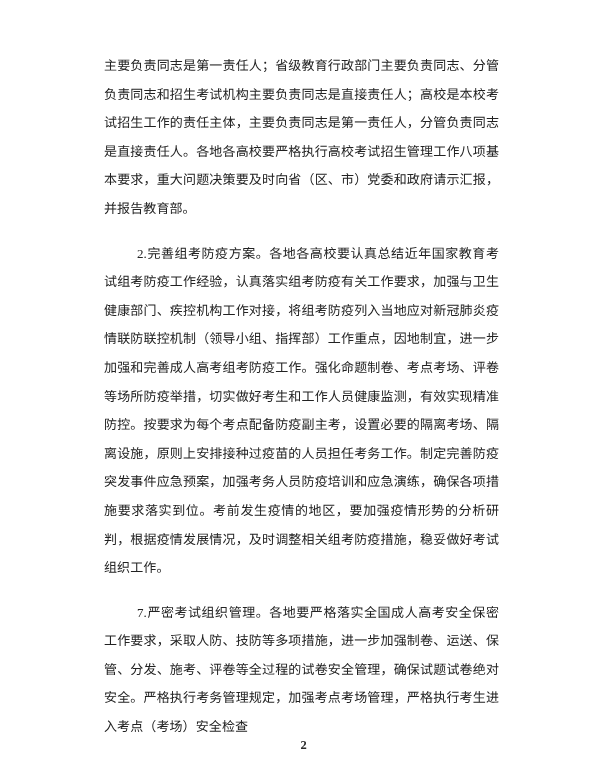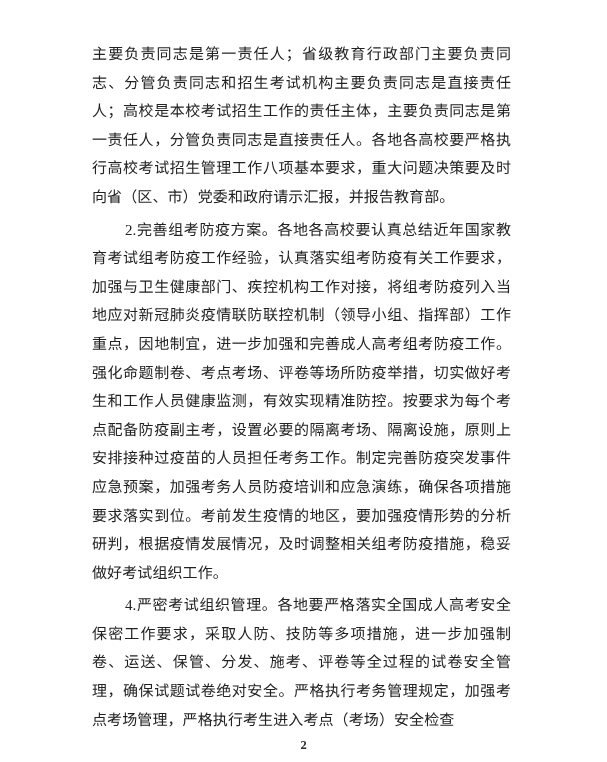--- a/index.html
+++ b/index.html
@@ -16,23 +16,23 @@
     font-family: "Liberation Serif", "DejaVu Serif", serif;
     color: #222222;
   }
   .content {
     position: absolute;
     left: 88px;
     top: 36px;
     width: 427px;
   }
   .para {
-    margin: 4px;
+    margin: 16px;
     padding: 0;
-    font-size: 15px;
+    font-size: 13px;
     line-height: 28.6px;
     text-align: justify;
     text-justify: inter-ideograph;
     letter-spacing: 0.1px;
     word-break: break-all;
   }
   .para.indented {
     text-indent: 33px;
   }
   .lead {
@@ -53,18 +53,18 @@
 </head>
 <body>
 
 <div class="page">
   <div class="content">
 
     <p class="para"><b class="lead"></b><span>主要负责同志是第一责任人；省级教育行政部门主要负责同志、分管负责同志和招生考试机构主要负责同志是直接责任人；高校是本校考试招生工作的责任主体，主要负责同志是第一责任人，分管负责同志是直接责任人。各地各高校要严格执行高校考试招生管理工作八项基本要求，重大问题决策要及时向省（区、市）党委和政府请示汇报，并报告教育部。</span></p>
 
     <p class="para indented"><b class="lead">2.完善组考防疫方案。</b><span>各地各高校要认真总结近年国家教育考试组考防疫工作经验，认真落实组考防疫有关工作要求，加强与卫生健康部门、疾控机构工作对接，将组考防疫列入当地应对新冠肺炎疫情联防联控机制（领导小组、指挥部）工作重点，因地制宜，进一步加强和完善成人高考组考防疫工作。强化命题制卷、考点考场、评卷等场所防疫举措，切实做好考生和工作人员健康监测，有效实现精准防控。按要求为每个考点配备防疫副主考，设置必要的隔离考场、隔离设施，原则上安排接种过疫苗的人员担任考务工作。制定完善防疫突发事件应急预案，加强考务人员防疫培训和应急演练，确保各项措施要求落实到位。考前发生疫情的地区，要加强疫情形势的分析研判，根据疫情发展情况，及时调整相关组考防疫措施，稳妥做好考试组织工作。</span></p>
 
-    <p class="para indented"><b class="lead">4.严密考试组织管理。</b><span>各地要严格落实全国成人高考安全保密工作要求，采取人防、技防等多项措施，进一步加强制卷、运送、保管、分发、施考、评卷等全过程的试卷安全管理，确保试题试卷绝对安全。严格执行考务管理规定，加强考点考场管理，严格执行考生进入考点（考场）安全检查</span></p>
+    <p class="para indented"><b class="lead">7.严密考试组织管理。</b><span>各地要严格落实全国成人高考安全保密工作要求，采取人防、技防等多项措施，进一步加强制卷、运送、保管、分发、施考、评卷等全过程的试卷安全管理，确保试题试卷绝对安全。严格执行考务管理规定，加强考点考场管理，严格执行考生进入考点（考场）安全检查</span></p>
 
   </div>
 
   <div class="page-num">2</div>
 </div>
 
 </body></html>

